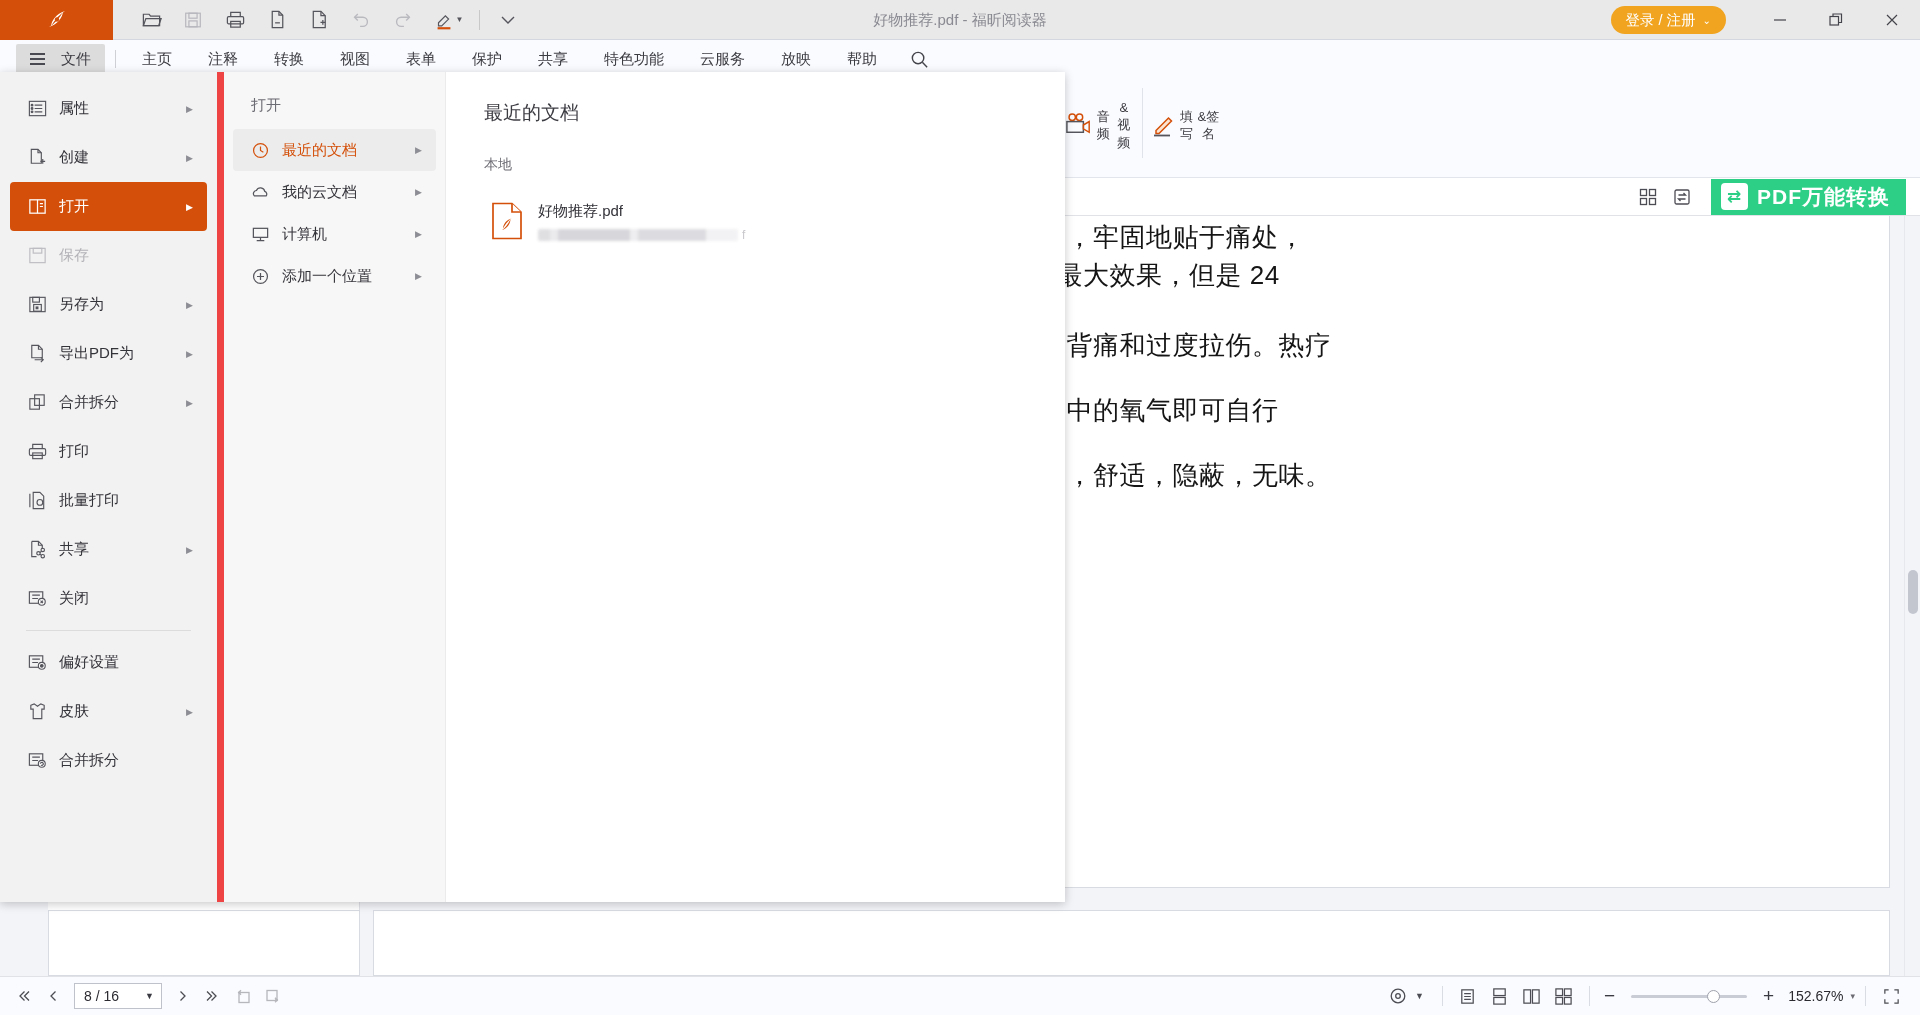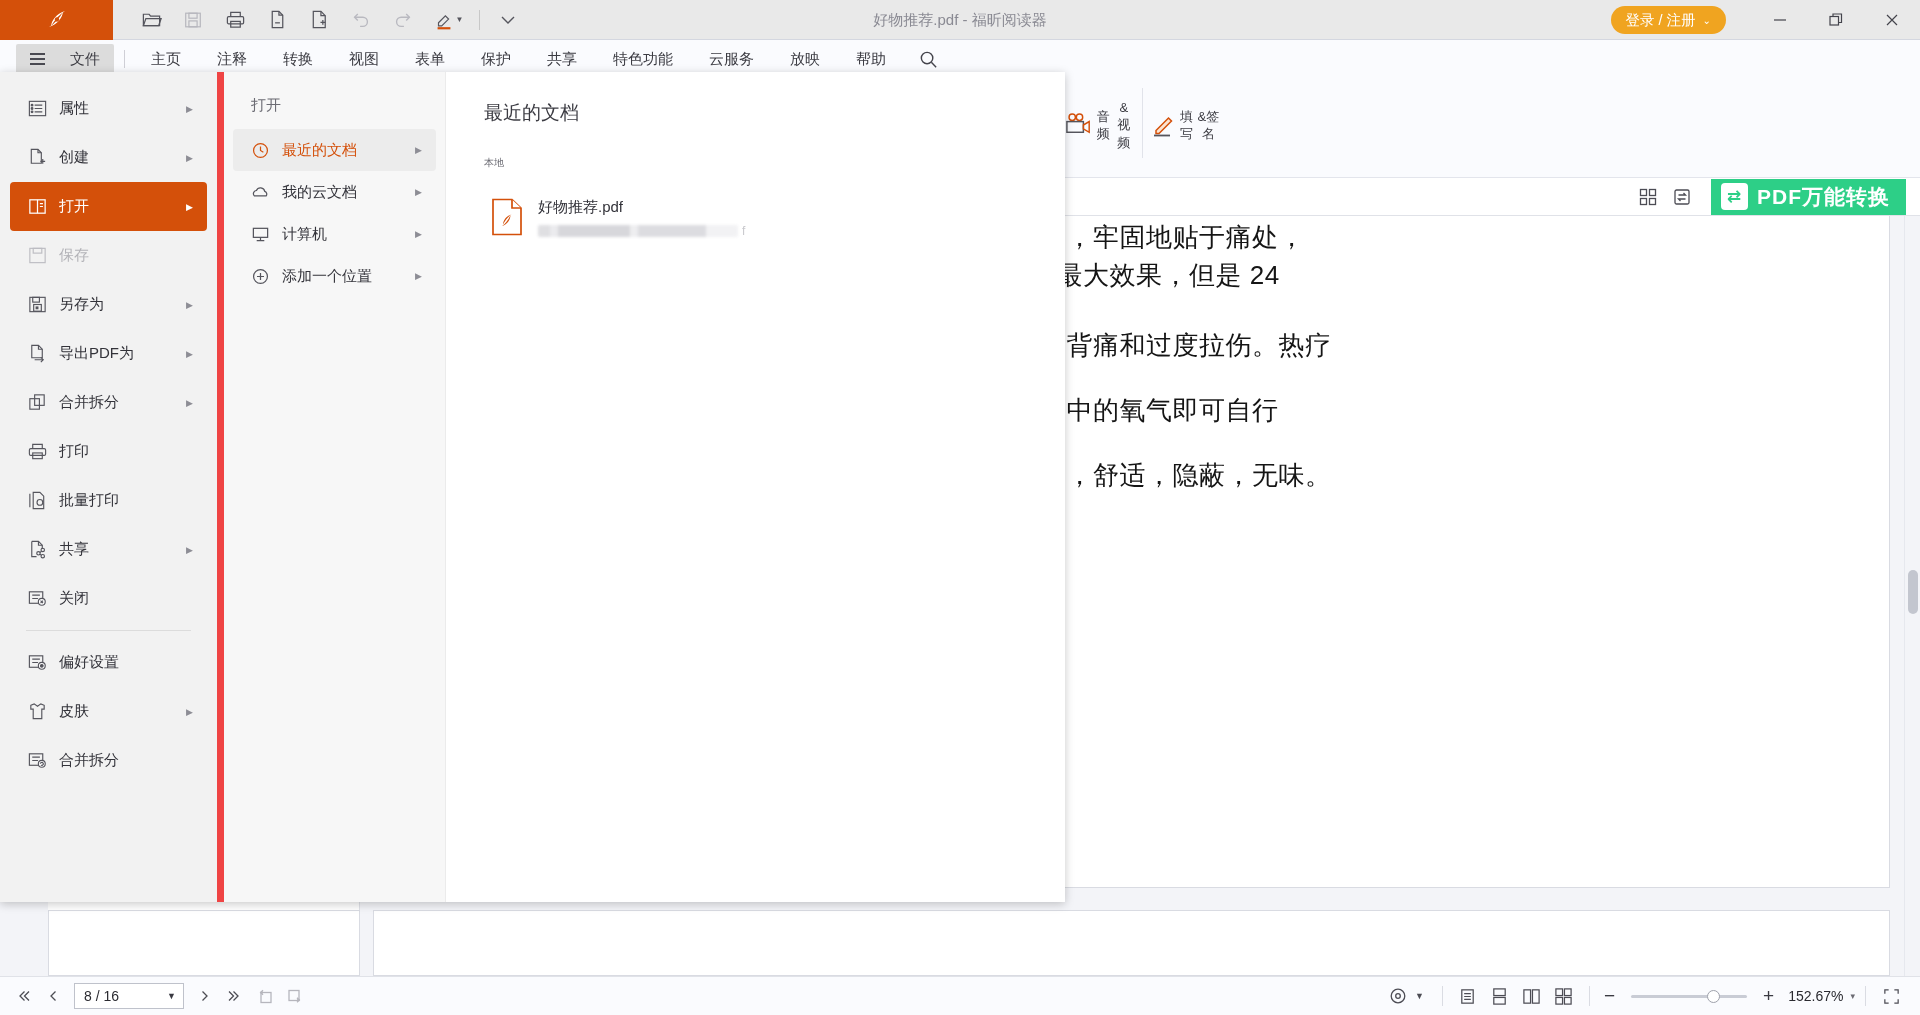--- a/index.html
+++ b/index.html
@@ -46,21 +46,21 @@
   }
   .win-btn { width:56px; height:40px; display:flex; align-items:center; justify-content:center; }
 
   
   .ribbonbar {
     position:absolute; top:40px; left:0; width:1920px; height:38px;
     background:#fafbfe; display:flex; align-items:center;
   }
   .file-tab {
     height:30px; margin-left:16px; padding:0 14px; background:#dcdcdc;
-    display:flex; align-items:center; gap:25px; border-radius:2px;
+    display:flex; align-items:center; gap:16px; border-radius:2px;
     color:#3c3c43; font-size:15px;
   }
   .hamburger { display:inline-flex; flex-direction:column; gap:3px; }
   .hamburger i { display:block; width:15px; height:2px; background:#4a4a52; }
   .tab-div { width:1px; height:18px; background:#cfcfd6; margin:0 8px 0 10px; }
   .tab { padding:0 18px; height:38px; display:flex; align-items:center; font-size:15px; color:#3c3c43; }
   .search-tab { padding:0 14px; }
 
   
   .ribbon-area {
@@ -151,39 +151,39 @@
   .bs-mid-title { padding-left:27px; color:#6c6c74; font-size:15px; margin-bottom:14px; }
   .bs-sub {
     height:42px; margin:0 9px; border-radius:4px; display:flex; align-items:center;
     padding-left:18px; position:relative; font-size:15px; color:#33333a;
   }
   .bs-sub.active { background:#ececec; color:#d4500a; }
   .bs-sub .s-ico { width:31px; display:flex; align-items:center; color:inherit; }
 
   .bs-right { flex:1; height:830px; background:#fff; padding:28px 0 0 38px; }
   .bs-right h2 { font-size:19px; font-weight:normal; color:#3c3c43; margin-bottom:30px; }
-  .bs-right .loc { font-size:10px; color:#6c6c74; margin-bottom:22px; }
+  .bs-right .loc { font-size:14px; color:#6c6c74; margin-bottom:22px; }
   .recent-file { display:flex; gap:15px; align-items:flex-start; padding:6px 10px 8px 7px; border-radius:4px; width:330px;}
   .rf-name { font-size:15px; color:#33333a; margin-bottom:7px; }
   .rf-path {
     height:12px; width:200px;
     background:linear-gradient(90deg,#dfdfe2 0 6%,#ebebee 6% 10%,#d7d7db 10% 46%,#eeeef0 46% 50%,#dcdce0 50% 84%,#f2f2f4 84% 100%);
     filter:blur(1.6px); border-radius:2px;
   }
   .rf-path-wrap { display:flex; align-items:center; gap:4px; color:#c9c9cd; font-size:12px; }
 
   
   .statusbar {
     position:absolute; bottom:0; left:0; width:1920px; height:39px;
     background:#fafbfe; border-top:1px solid #e0e2e8;
     display:flex; align-items:center;
   }
   .sb-btn { width:30px; height:30px; display:flex; align-items:center; justify-content:center; color:#54545c; }
   .pagebox {
-    width:110px; height:26px; border:1px solid #bfc2cb; background:#fff;
+    width:88px; height:26px; border:1px solid #bfc2cb; background:#fff;
     display:flex; align-items:center; justify-content:space-between;
     padding:0 7px 0 9px; font-size:14px; color:#2a2a30; margin:0 6px;
   }
   .sb-right { margin-left:auto; display:flex; align-items:center; padding-right:14px; gap:2px; }
   .zoom-track { width:116px; height:3px; background:#c9ccd5; position:relative; margin:0 10px; border-radius:2px; }
   .zoom-knob { position:absolute; left:76px; top:-5px; width:13px; height:13px; background:#fff; border:1px solid #9ea1ab; border-radius:50%; }
   .zoom-val { font-size:14px; color:#2a2a30; margin-left:8px; }
   .zoom-caret { font-size:9px; color:#6a6a72; margin-left:5px; }
   .sb-div { width:1px; height:20px; background:#dadce3; margin:0 8px; }
 

